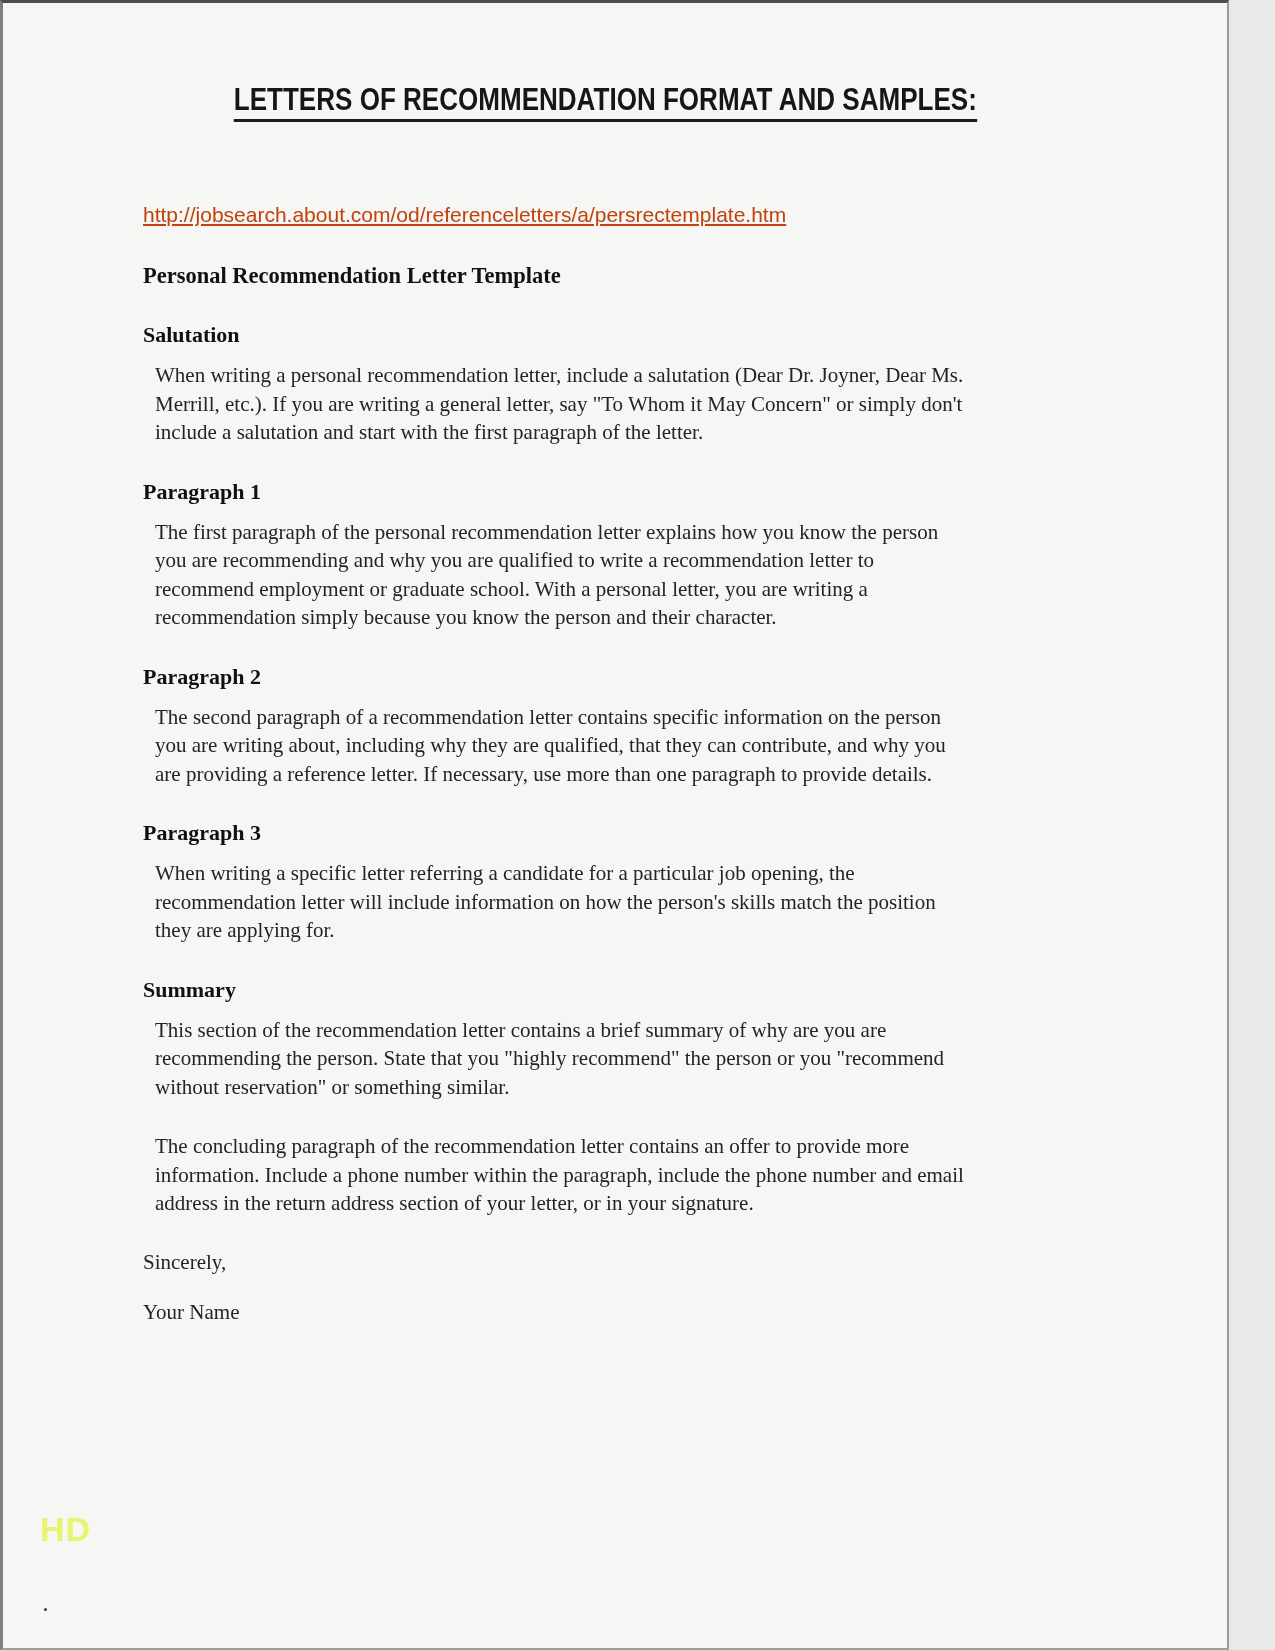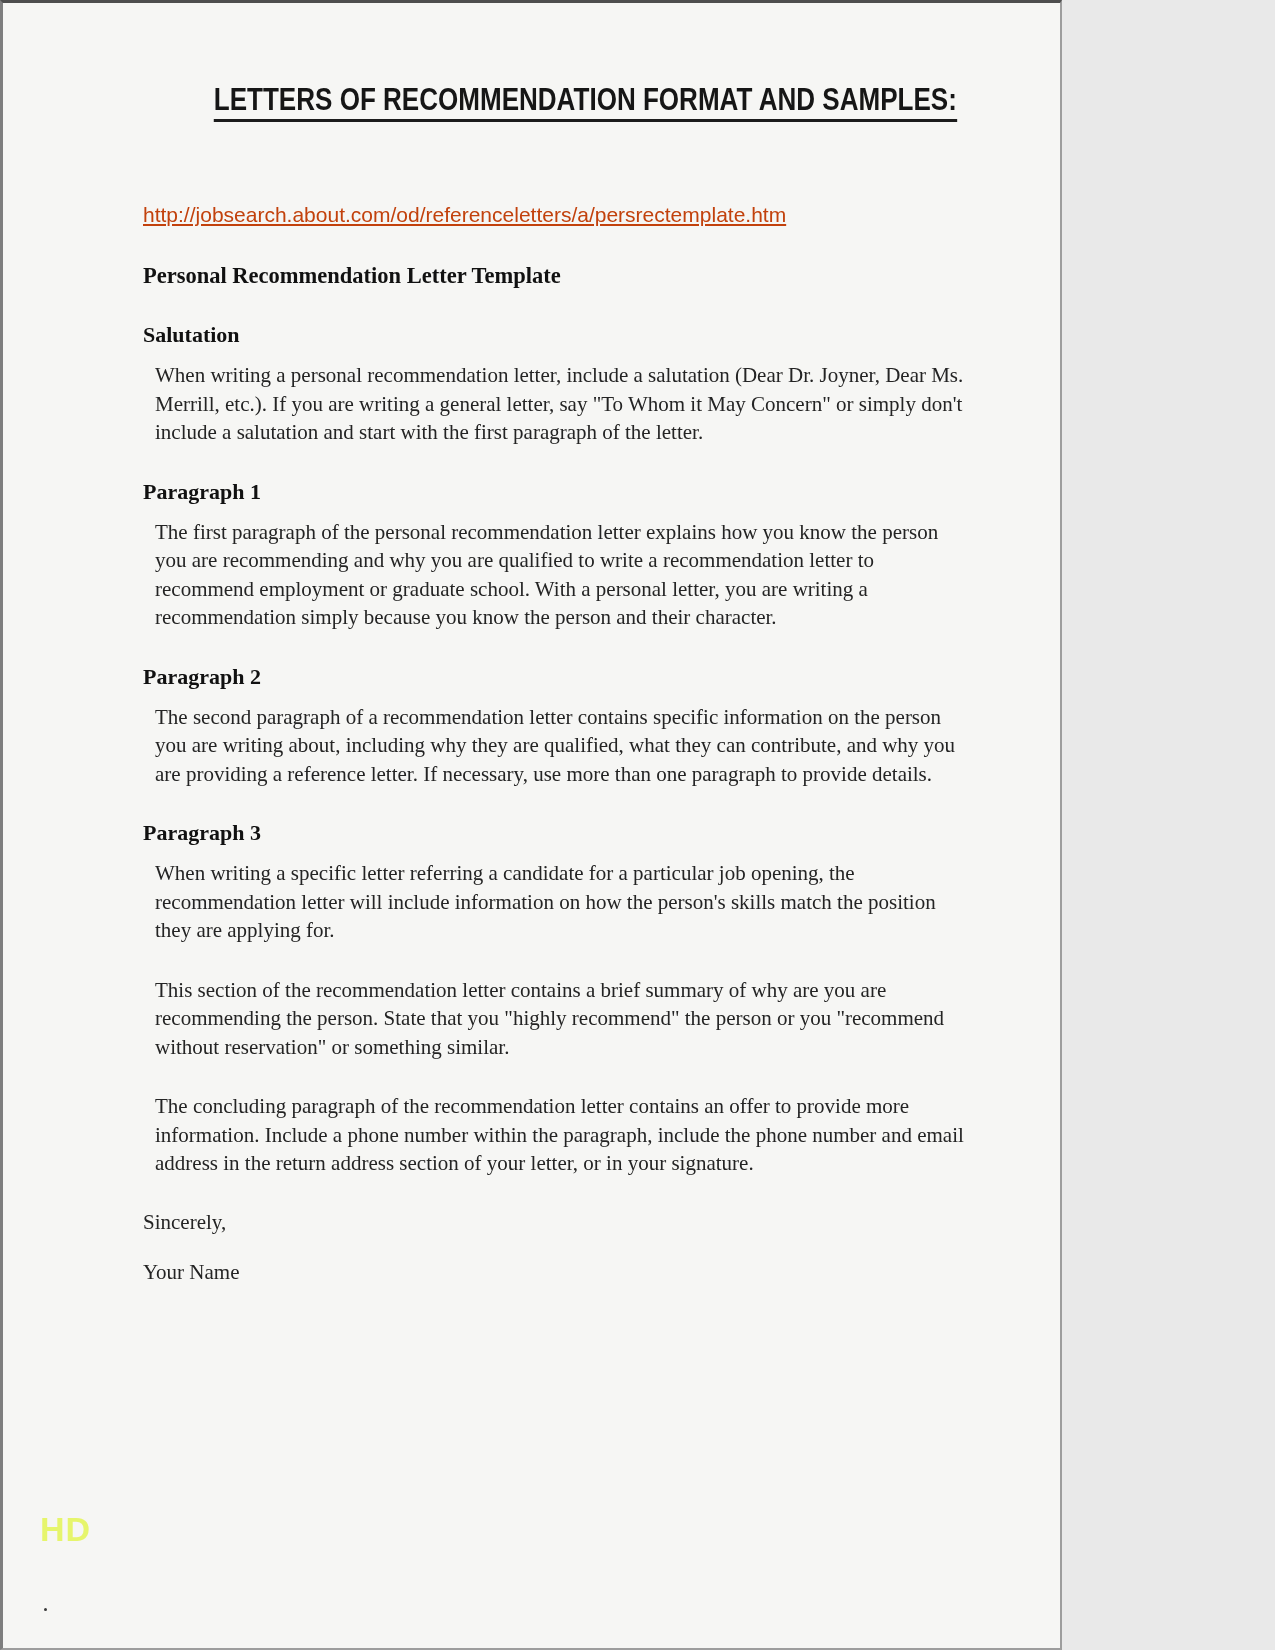--- a/index.html
+++ b/index.html
@@ -4,21 +4,21 @@
 <style>
   html, body { margin: 0; padding: 0; }
   body {
     width: 1275px;
     height: 1650px;
     background: #e9e9e9;
     font-family: "Liberation Serif", serif;
   }
   .page {
     position: relative;
-    width: 1062px;
+    width: 1229px;
     height: 1650px;
     box-sizing: border-box;
     background: #f6f6f4;
     border-top: 3px solid #4e4e4e;
     border-left: 3px solid #7e7e7e;
     border-right: 2px solid #9d9d9d;
     border-bottom: 2px solid #9d9d9d;
     overflow: hidden;
   }
   .page-content {
@@ -152,32 +152,33 @@
     <h3 class="section-heading">Paragraph 1</h3>
     <p class="section-body">The first paragraph of the personal recommendation letter explains how you know the person
 you are recommending and why you are qualified to write a recommendation letter to
 recommend employment or graduate school. With a personal letter, you are writing a
 recommendation simply because you know the person and their character.</p>
   </div>
 
   <div class="section">
     <h3 class="section-heading">Paragraph 2</h3>
     <p class="section-body">The second paragraph of a recommendation letter contains specific information on the person
-you are writing about, including why they are qualified, what they can contribute, and why you
+you are writing about, including why they are qualified, that they can contribute, and why you
 are providing a reference letter. If necessary, use more than one paragraph to provide details.</p>
   </div>
 
   <div class="section">
     <h3 class="section-heading">Paragraph 3</h3>
     <p class="section-body">When writing a specific letter referring a candidate for a particular job opening, the
 recommendation letter will include information on how the person's skills match the position
 they are applying for.</p>
   </div>
 
   <div class="section">
+    <h3 class="section-heading">Summary</h3>
     <p class="section-body">This section of the recommendation letter contains a brief summary of why are you are
 recommending the person. State that you "highly recommend" the person or you "recommend
 without reservation" or something similar.</p>
   </div>
 
   <div class="section">
     <p class="section-body">The concluding paragraph of the recommendation letter contains an offer to provide more
 information. Include a phone number within the paragraph, include the phone number and email
 address in the return address section of your letter, or in your signature.</p>
   </div>

